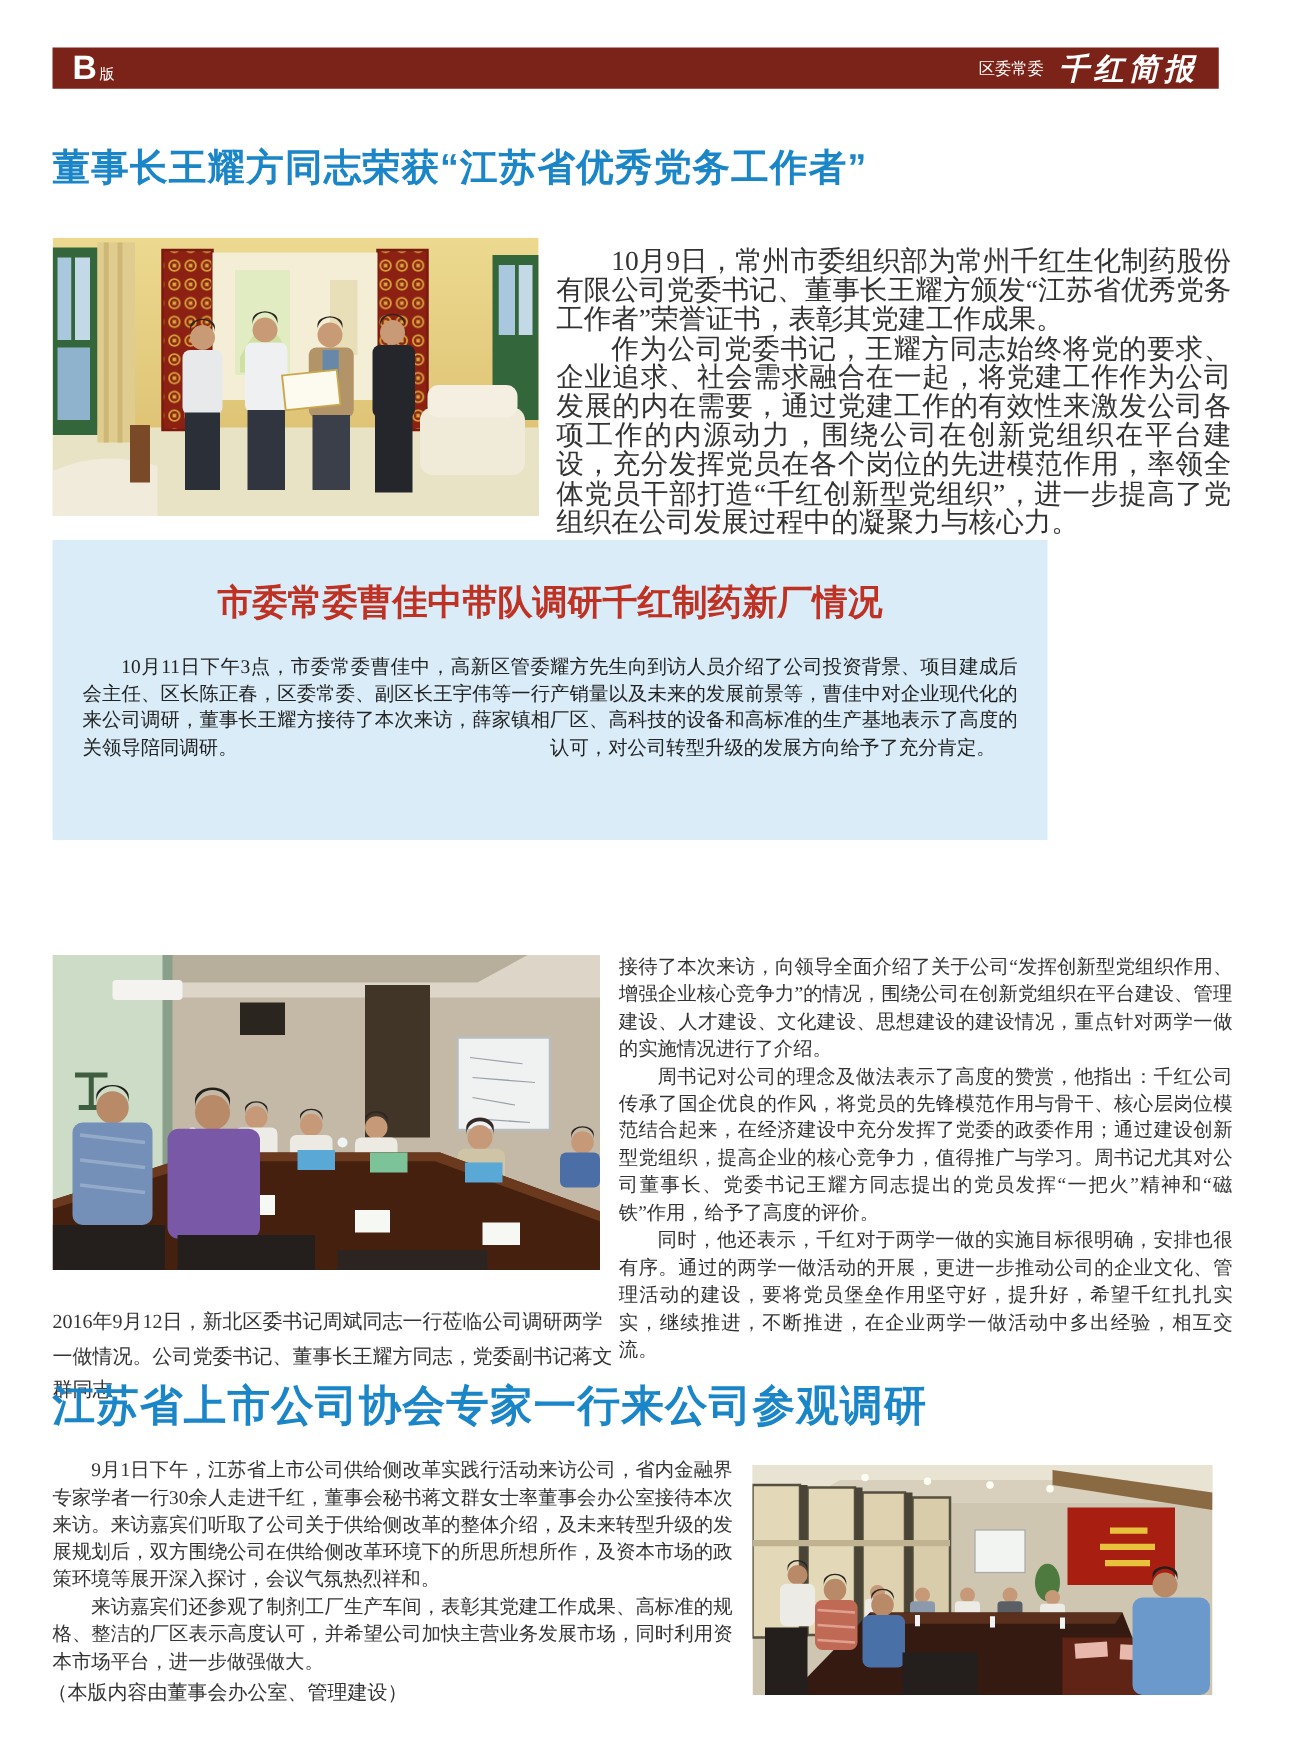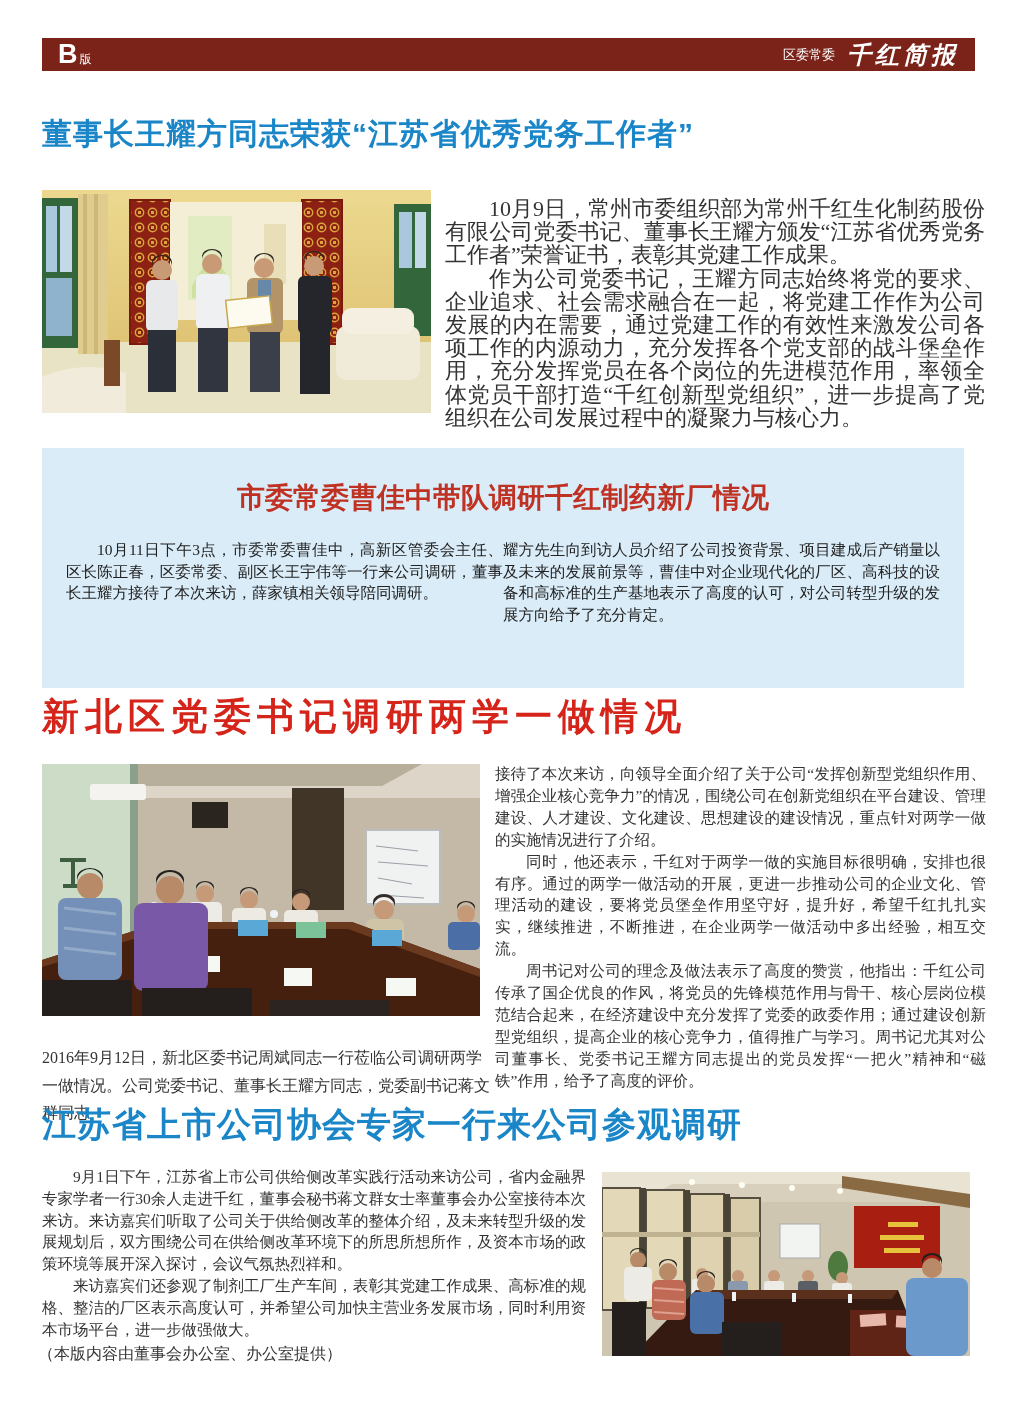--- a/index.html
+++ b/index.html
@@ -33,21 +33,21 @@
   .headline-red-serif{color:#d5251b;font-family:"Liberation Serif","DejaVu Serif",serif;font-weight:bold;}
   #a1-title{top:114px;font-size:30px;letter-spacing:1px;}
   #a3-title{top:692px;font-size:37px;letter-spacing:6px;}
   #a4-title{top:1102px;font-size:34px;letter-spacing:1px;}
   
   .body-text p{margin:0;text-align:justify;}
   .indent{text-indent:2em;}
   #a1-body{position:absolute;left:445px;top:197px;width:540px;font-size:22px;line-height:23.2px;}
   
   .blue-box{
-    position:absolute;left:42px;top:448px;width:922px;height:240px;
+    position:absolute;left:42px;top:432px;width:796px;height:240px;
     background:#d9ecf8;box-sizing:border-box;
   }
   .blue-box h2{margin:0;padding-top:31px;text-align:center;font-size:28px;}
   .blue-box .cols{
     display:flex;padding:22px 24px 0 24px;
     font-size:15.5px;line-height:21.6px;color:#222;
   }
   .blue-box .col{flex:1;}
   
   #a3-caption{position:absolute;left:42px;top:1028px;width:452px;font-size:16px;line-height:27.5px;}
@@ -136,36 +136,35 @@
       </g>
       <circle cx="272" cy="76" r="10" fill="#c89a76"></circle>
       <path d="M262 72 a10 10 0 0 1 20 0 l0 -4 a10 7 0 0 0 -20 0 z" fill="#2a2420"></path>
       <rect x="256" y="86" width="34" height="58" rx="6" fill="#24262c"></rect>
       <rect x="258" y="142" width="30" height="62" fill="#24262c"></rect>
     </svg>
   </div>
 
   <div id="a1-body" class="body-text">
     <p class="indent">10月9日，常州市委组织部为常州千红生化制药股份有限公司党委书记、董事长王耀方颁发“江苏省优秀党务工作者”荣誉证书，表彰其党建工作成果。</p>
-    <p class="indent">作为公司党委书记，王耀方同志始终将党的要求、企业追求、社会需求融合在一起，将党建工作作为公司发展的内在需要，通过党建工作的有效性来激发公司各项工作的内源动力，充分发挥各个党支部的战斗堡垒作用，充分发挥党员在各个岗位的先进模范作用，率领全体党员干部打造“千红创新型党组织”，进一步提高了党组织在公司发展过程中的凝聚力与核心力。</p>
+    <p class="indent">作为公司党委书记，王耀方同志始终将党的要求、企业追求、社会需求融合在一起，将党建工作作为公司发展的内在需要，通过党建工作的有效性来激发公司各项工作的内源动力，围绕公司在创新党组织在平台建设，充分发挥党员在各个岗位的先进模范作用，率领全体党员干部打造“千红创新型党组织”，进一步提高了党组织在公司发展过程中的凝聚力与核心力。</p>
   </div>
 
   <section class="blue-box">
     <h2 class="headline-red-sans">市委常委曹佳中带队调研千红制药新厂情况</h2>
     <div class="cols body-text">
       <div class="col">
         <p class="indent">10月11日下午3点，市委常委曹佳中，高新区管委会主任、区长陈正春，区委常委、副区长王宇伟等一行来公司调研，董事长王耀方接待了本次来访，薛家镇相关领导陪同调研。</p>
       </div>
       <div class="col">
         <p>耀方先生向到访人员介绍了公司投资背景、项目建成后产销量以及未来的发展前景等，曹佳中对企业现代化的厂区、高科技的设备和高标准的生产基地表示了高度的认可，对公司转型升级的发展方向给予了充分肯定。</p>
       </div>
     </div>
   </section>
 
-  <h1 id="a3-title" class="headline headline-red-serif">新北区党委书记调研两学一做情况</h1>
 
   <div id="photo2" class="photo">
     <svg viewBox="0 0 438 252" preserveAspectRatio="none">
       <rect width="438" height="252" fill="#c4b9a6"></rect>
       <rect width="438" height="34" fill="#ddd6c8"></rect>
       <polygon points="60,0 380,0 340,22 100,22" fill="#b8ae9c"></polygon>
       <rect width="94" height="252" fill="#ccdcc6"></rect>
       <rect x="88" width="8" height="252" fill="#8ba08a"></rect>
       <path d="M18 96 l26 0 m-13 0 l0 26 m-10 0 l20 0" stroke="#3f5e3f" stroke-width="4" fill="none"></path>
       <rect x="48" y="20" width="56" height="16" rx="3" fill="#f4f3ef"></rect>
@@ -209,22 +208,22 @@
       <rect x="0" y="216" width="90" height="36" fill="#241f1c"></rect>
       <rect x="100" y="224" width="110" height="28" fill="#241f1c"></rect>
       <rect x="228" y="236" width="120" height="16" fill="#2c2420"></rect>
     </svg>
   </div>
 
   <p id="a3-caption">2016年9月12日，新北区委书记周斌同志一行莅临公司调研两学一做情况。公司党委书记、董事长王耀方同志，党委副书记蒋文群同志</p>
 
   <div id="a3-body" class="body-text">
     <p>接待了本次来访，向领导全面介绍了关于公司“发挥创新型党组织作用、增强企业核心竞争力”的情况，围绕公司在创新党组织在平台建设、管理建设、人才建设、文化建设、思想建设的建设情况，重点针对两学一做的实施情况进行了介绍。</p>
+    <p class="indent">周书记对公司的理念及做法表示了高度的赞赏，他指出：千红公司传承了国企优良的作风，将党员的先锋模范作用与骨干、核心层岗位模范结合起来，在经济建设中充分发挥了党委的政委作用；通过建设创新型党组织，提高企业的核心竞争力，值得推广与学习。周书记尤其对公司董事长、党委书记王耀方同志提出的党员发挥“一把火”精神和“磁铁”作用，给予了高度的评价。</p>
     <p class="indent">同时，他还表示，千红对于两学一做的实施目标很明确，安排也很有序。通过的两学一做活动的开展，更进一步推动公司的企业文化、管理活动的建设，要将党员堡垒作用坚守好，提升好，希望千红扎扎实实，继续推进，不断推进，在企业两学一做活动中多出经验，相互交流。</p>
-    <p class="indent">周书记对公司的理念及做法表示了高度的赞赏，他指出：千红公司传承了国企优良的作风，将党员的先锋模范作用与骨干、核心层岗位模范结合起来，在经济建设中充分发挥了党委的政委作用；通过建设创新型党组织，提高企业的核心竞争力，值得推广与学习。周书记尤其对公司董事长、党委书记王耀方同志提出的党员发挥“一把火”精神和“磁铁”作用，给予了高度的评价。</p>
   </div>
 
   <h2 id="a4-title" class="headline headline-blue">江苏省上市公司协会专家一行来公司参观调研</h2>
 
   <div id="a4-body" class="body-text">
     <div class="photo-float">
       <svg viewBox="0 0 368 184" preserveAspectRatio="none">
         <rect width="368" height="184" fill="#cfc6b2"></rect>
         <rect width="368" height="30" fill="#e9e3d4"></rect>
         <polygon points="40,30 330,30 300,12 70,12" fill="#d8cfbc"></polygon>
@@ -285,15 +284,15 @@
           </g>
         <circle cx="330" cy="96" r="10" fill="#b88a68"></circle>
           <path d="M320 93 a10 10 0 0 1 20 0 l0 -5 a10 7 0 0 0 -20 0 z" fill="#23201c"></path>
         <rect x="304" y="106" width="62" height="78" rx="8" fill="#6c99cc"></rect>
       </svg>
     </div>
     <p class="indent">9月1日下午，江苏省上市公司供给侧改革实践行活动来访公司，省内金融界专家学者一行30余人走进千红，董事会秘书蒋文群女士率董事会办公室接待本次来访。来访嘉宾们听取了公司关于供给侧改革的整体介绍，及未来转型升级的发展规划后，双方围绕公司在供给侧改革环境下的所思所想所作，及资本市场的政策环境等展开深入探讨，会议气氛热烈祥和。</p>
     <p class="indent">来访嘉宾们还参观了制剂工厂生产车间，表彰其党建工作成果、高标准的规格、整洁的厂区表示高度认可，并希望公司加快主营业务发展市场，同时利用资本市场平台，进一步做强做大。</p>
   </div>
 
-  <div class="footer-note">（本版内容由董事会办公室、办公室提供）</div>
+  <div class="footer-note">（本版内容由董事会办公室、管理建设）</div>
 
 </div>
 
 </body></html>

